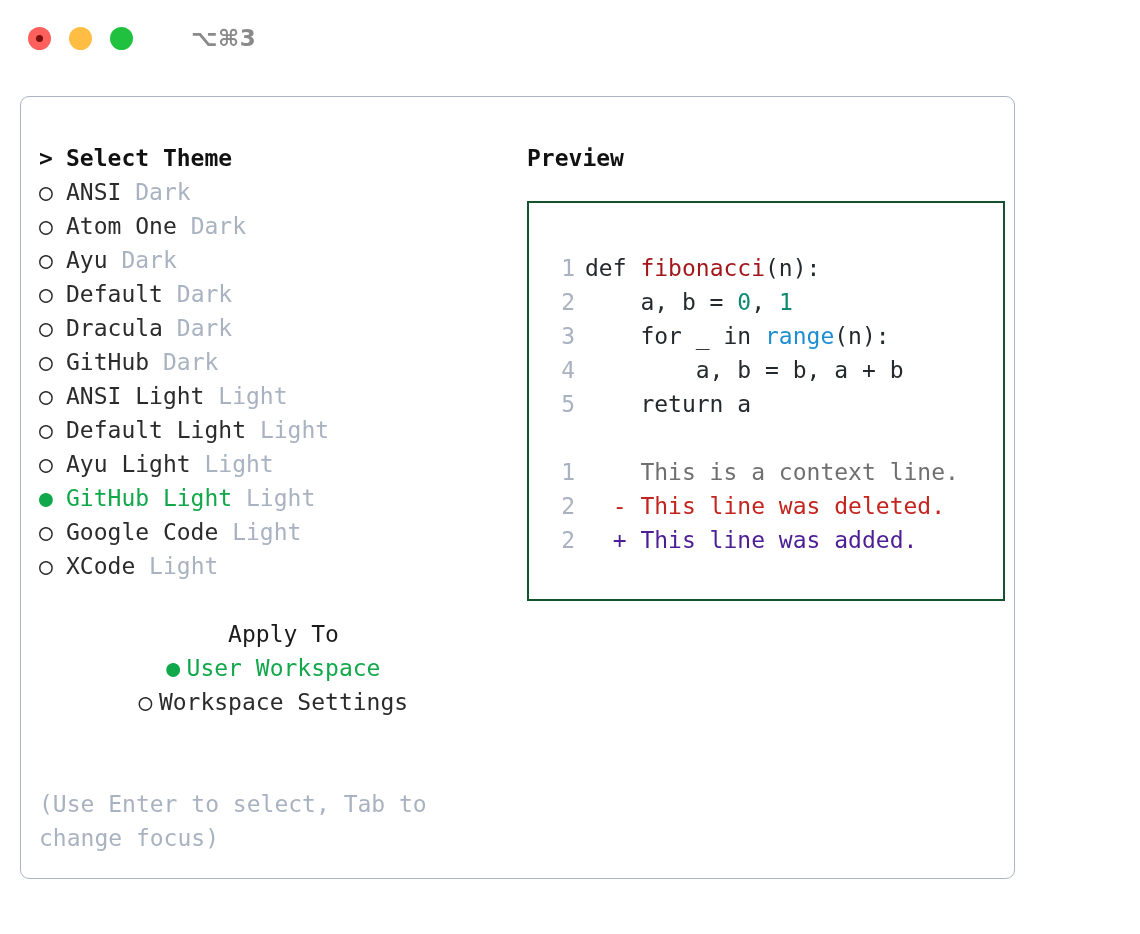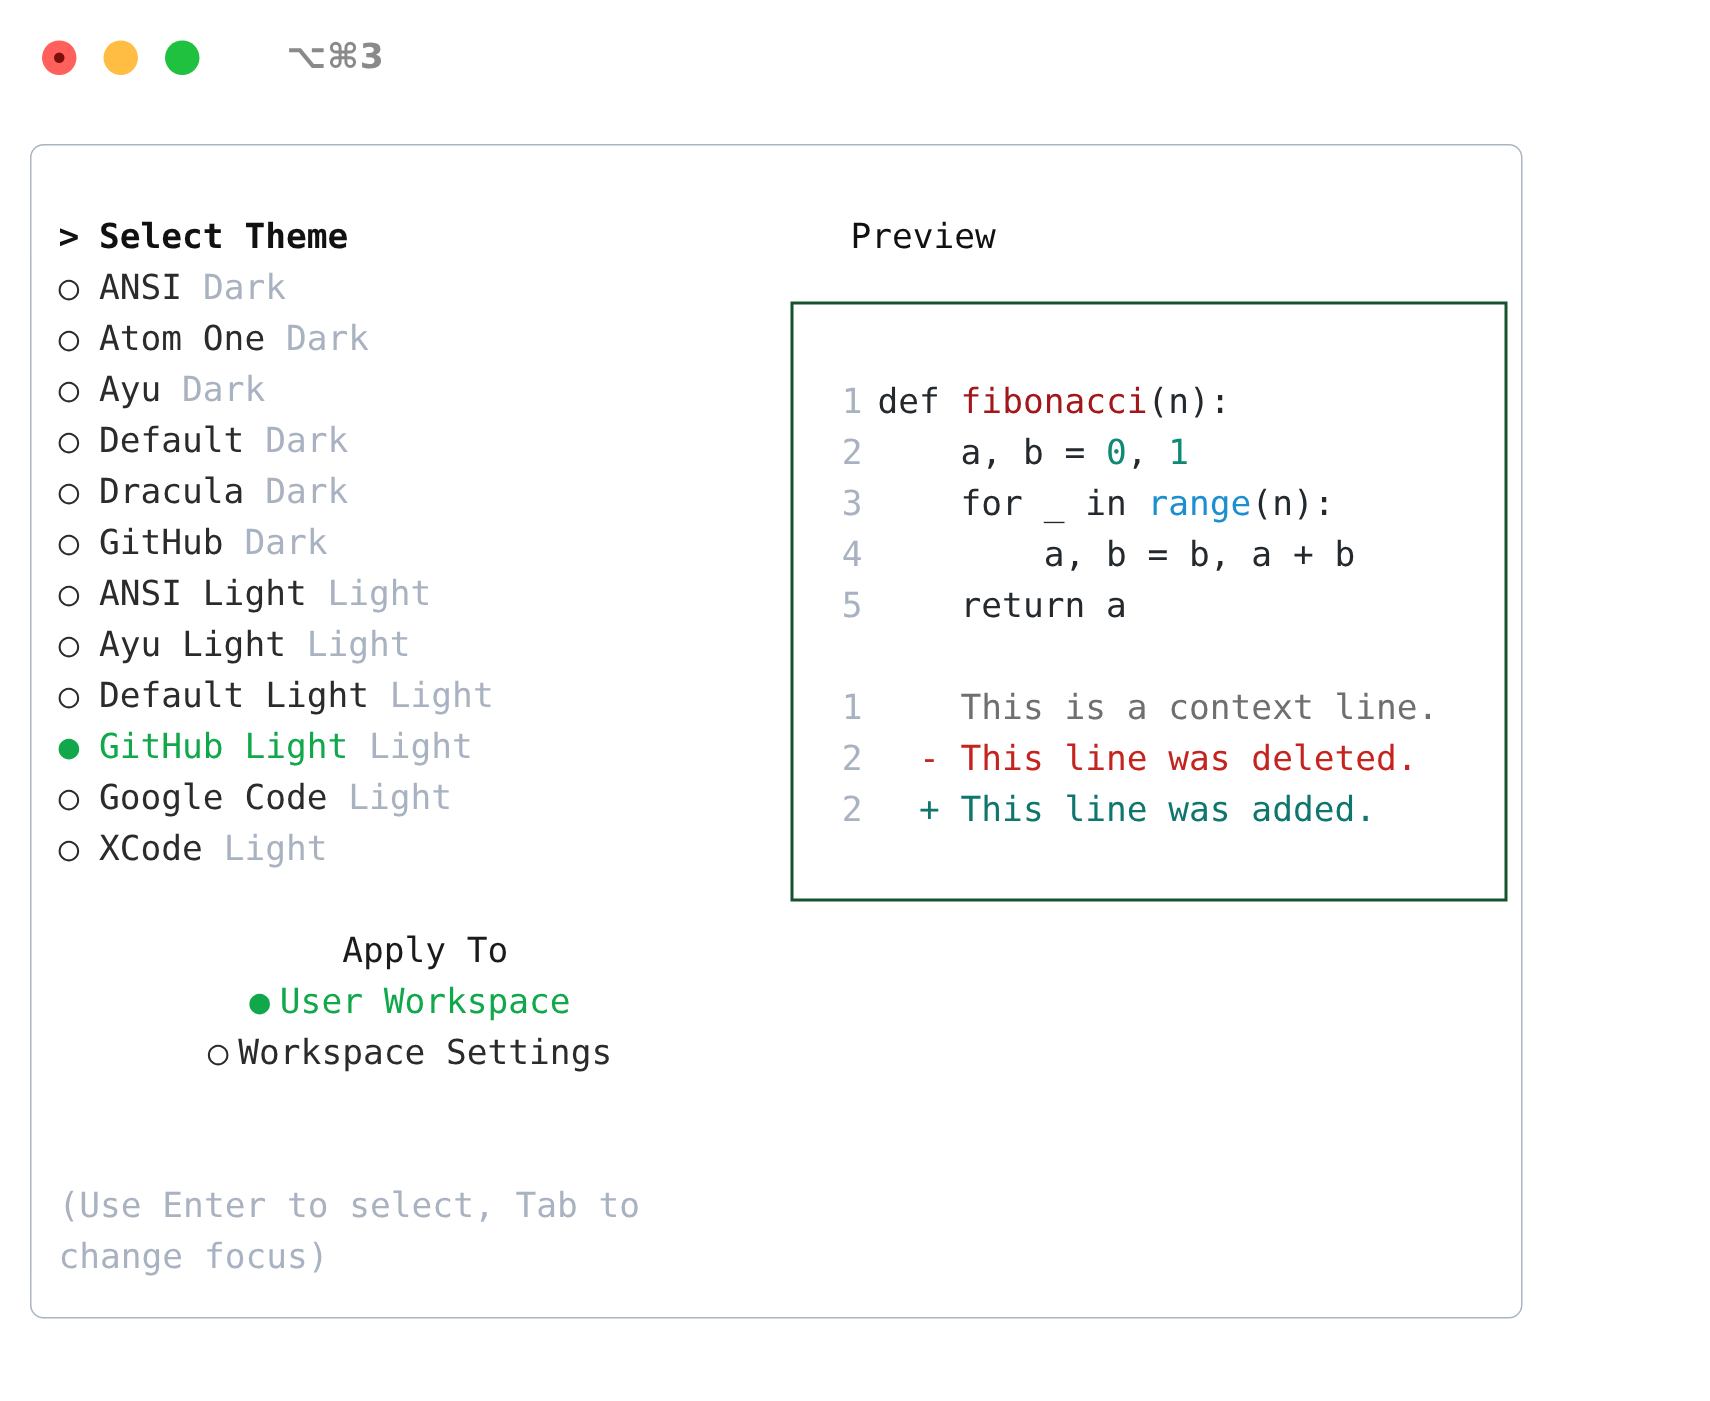--- a/index.html
+++ b/index.html
@@ -141,22 +141,21 @@
   
   #preview-column {
     flex: 1 1 auto;
     padding-left: 26px;
     box-sizing: border-box;
   }
   #preview-heading {
     font-size: 23px;
     line-height: 34px;
     color: #111111;
-    font-weight: 400;
-    margin-left: 40px;
+    font-weight: 700;
   }
   #preview-box {
     margin-top: 26px;
     width: 478px;
     height: 400px;
     border: 2px solid #14532d;
     box-sizing: border-box;
     padding: 48px 0 0 22px;
     background: #ffffff;
   }
@@ -175,21 +174,21 @@
     margin-right: 10px;
   }
   .tok-fn   { color: #a3171a; }
   .tok-num  { color: #0f8a72; }
   .tok-call { color: #1d8fd1; }
 
   .diff-block { margin-top: 34px; }
   .diff-line .ln { color: #a9b2c0; }
   .diff-context { color: #6f6f6f; }
   .diff-del     { color: #c4241f; }
-  .diff-add     { color: #0f766e; }
+  .diff-add     { color: #4c1d95; }
 </style>
 </head>
 <body>
 
 <div id="app-window">
 
   <div id="title-bar">
     <div class="traffic-lights">
       <span class="light close"></span>
       <span class="light minimize"></span>
@@ -206,22 +205,22 @@
         <div class="section-header"><span class="marker">&gt;</span><span>Select Theme</span></div>
 
         <div id="theme-list">
             <div class="option-row"><span class="bullet">○</span><span class="opt-label">ANSI </span><span class="opt-variant">Dark</span></div>
             <div class="option-row"><span class="bullet">○</span><span class="opt-label">Atom One </span><span class="opt-variant">Dark</span></div>
             <div class="option-row"><span class="bullet">○</span><span class="opt-label">Ayu </span><span class="opt-variant">Dark</span></div>
             <div class="option-row"><span class="bullet">○</span><span class="opt-label">Default </span><span class="opt-variant">Dark</span></div>
             <div class="option-row"><span class="bullet">○</span><span class="opt-label">Dracula </span><span class="opt-variant">Dark</span></div>
             <div class="option-row"><span class="bullet">○</span><span class="opt-label">GitHub </span><span class="opt-variant">Dark</span></div>
             <div class="option-row"><span class="bullet">○</span><span class="opt-label">ANSI Light </span><span class="opt-variant">Light</span></div>
+            <div class="option-row"><span class="bullet">○</span><span class="opt-label">Default Light </span><span class="opt-variant">Light</span></div>
             <div class="option-row"><span class="bullet">○</span><span class="opt-label">Ayu Light </span><span class="opt-variant">Light</span></div>
-            <div class="option-row"><span class="bullet">○</span><span class="opt-label">Default Light </span><span class="opt-variant">Light</span></div>
             <div class="option-row selected"><span class="bullet">●</span><span class="opt-label">GitHub Light </span><span class="opt-variant">Light</span></div>
             <div class="option-row"><span class="bullet">○</span><span class="opt-label">Google Code </span><span class="opt-variant">Light</span></div>
             <div class="option-row"><span class="bullet">○</span><span class="opt-label">XCode </span><span class="opt-variant">Light</span></div>
           </div>
 
         <div id="apply-section">
           <div class="section-header plain"><span class="marker"></span><span>Apply To</span></div>
           <div id="apply-list">
               <div class="option-row selected"><span class="bullet">●</span><span class="opt-label">User Workspace</span></div>
               <div class="option-row"><span class="bullet">○</span><span class="opt-label">Workspace Settings</span></div>

